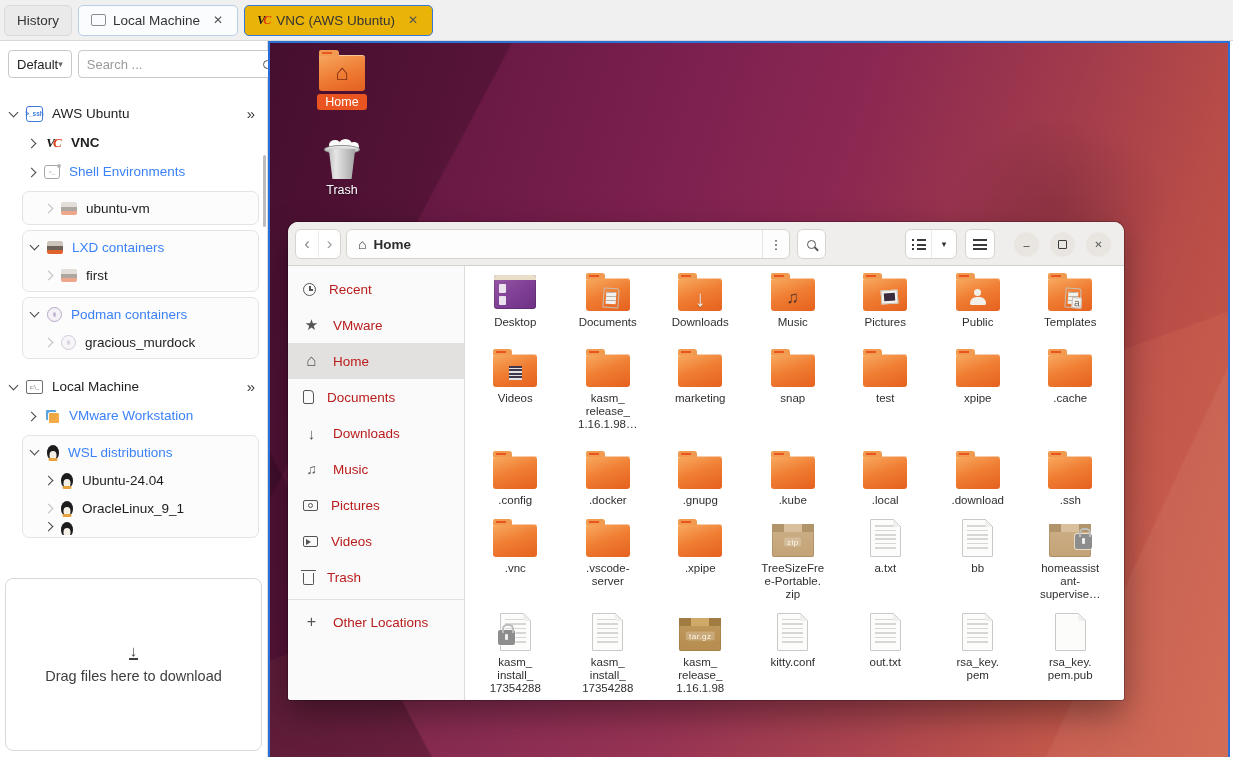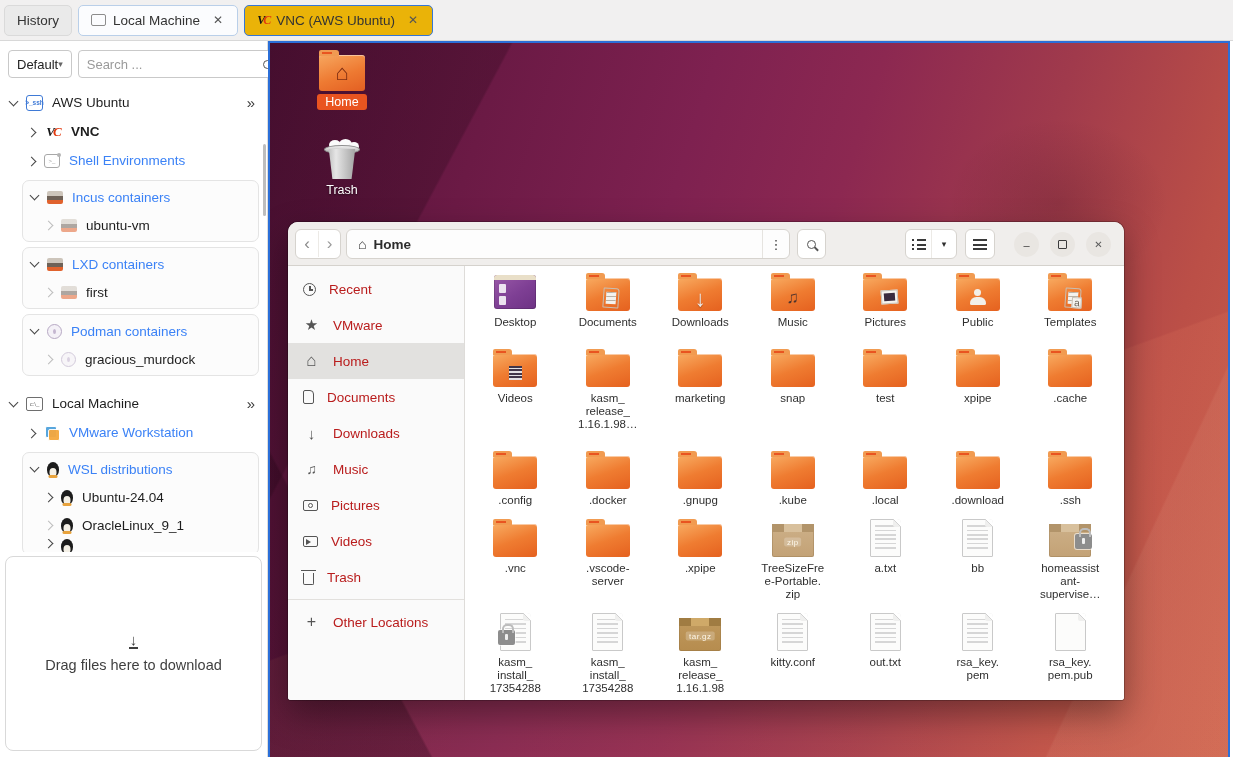--- a/index.html
+++ b/index.html
@@ -15,21 +15,21 @@
   .tab.active { background:#eab308; border:1.5px solid #3576d6; }
   .tab .close { color:#555; font-size:12px; margin-left:4px; padding:0 2px; }
   .tabico-terminal { width:15px; height:12px; border:1.3px solid #8c8c8c; border-radius:2px;
      display:inline-flex; align-items:center; justify-content:center; font-size:6px; color:#8c8c8c; }
   .tabico-vnc { font-weight:bold; font-size:12px; font-family:"Liberation Serif",serif; font-style:italic; letter-spacing:-2px;}
   .tabico-vnc::before { content:"V"; color:#151515; }
   .tabico-vnc::after  { content:"C"; color:#e2390f; }
 
   
   .main { display:flex; height:716px; }
-  .xsidebar { width:268px; background:#fff; border-right:1px solid #dcdcdc; display:flex; flex-direction:column; }
+  .xsidebar { width:268px; background:#fff; border-right:1px solid #dcdcdc; display:flex; flex-direction:column;gap:11px; }
   .vncpanel { flex:1; border:2px solid #2b6fd8; border-bottom:none; margin-right:3px; position:relative; overflow:hidden; }
 
   
   .topbar { display:flex; gap:6px; padding:9px 8px 8px 8px; }
   .combo { width:102px; height:28px; border:1px solid #c9c9c9; border-radius:4px; background:#fff;
     display:flex; align-items:center; justify-content:space-between; padding:0 8px; font-size:13px; color:#222; }
   .combo .car { color:#666; font-size:9px; }
   .searchbox { flex:1; height:28px; border:1px solid #c9c9c9; border-radius:4px; background:#fff;
     display:flex; align-items:center; padding:0 8px; }
   .searchbox input { border:none; outline:none; flex:1; font-size:13px; color:#333; background:transparent; }
@@ -291,25 +291,20 @@
           <span class="chev"></span>
           <span class="tico ico-vnc"></span>
           <span class="tlabel bold">VNC</span>
         </div>
         <div class="trow lvl1">
           <span class="chev"></span>
           <span class="tico ico-shell"></span>
           <span class="tlabel gray">Shell Environments</span>
         </div>
         <div class="tgroup">
-          <div class="trow">
-            <span class="chev open"></span>
-            <span class="tico ico-box"></span>
-            <span class="tlabel gray">Incus containers</span>
-          </div>
           <div class="trow child">
             <span class="chev dim"></span>
             <span class="tico ico-box dim"></span>
             <span class="tlabel">ubuntu-vm</span>
           </div>
         </div>
         <div class="tgroup">
           <div class="trow">
             <span class="chev open"></span>
             <span class="tico ico-box"></span>

